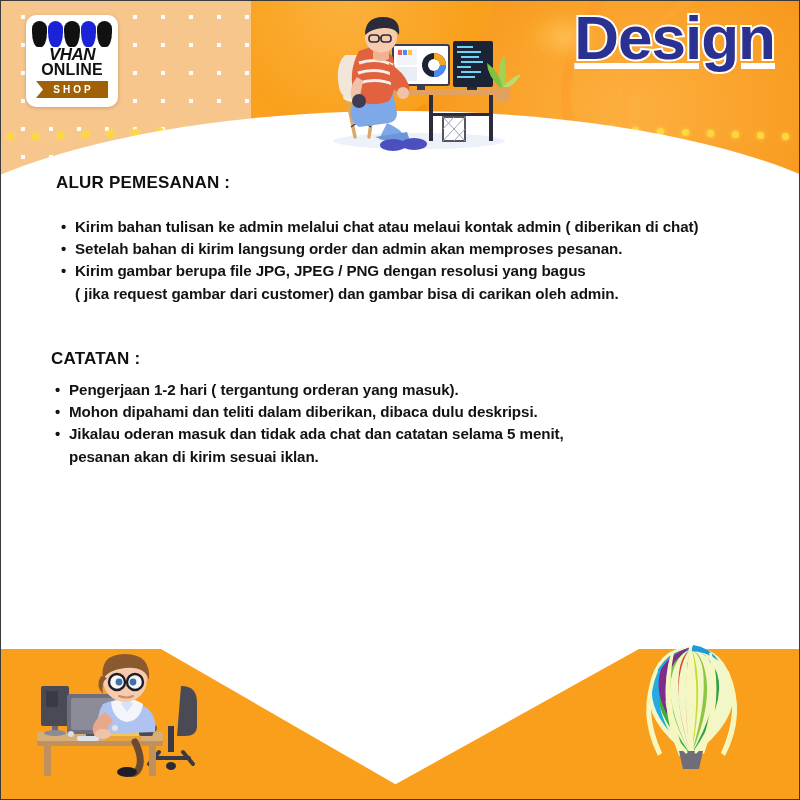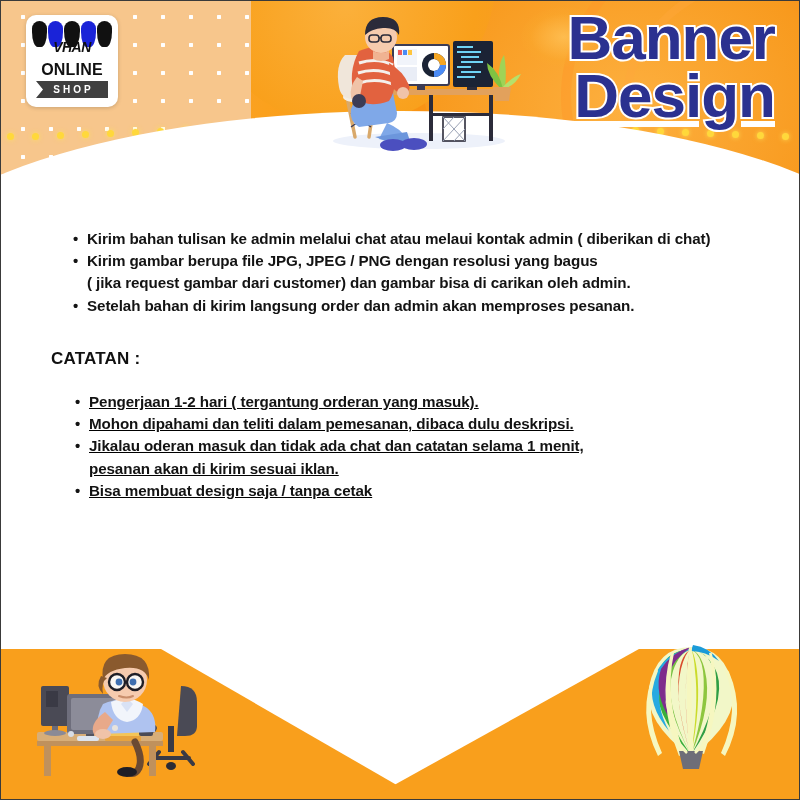--- a/index.html
+++ b/index.html
@@ -53,31 +53,31 @@
   .logo-card{
     position:absolute;left:25px;top:14px;width:92px;height:92px;
     background:#fff;border-radius:10px;box-shadow:0 1px 4px rgba(0,0,0,.18);
     overflow:hidden;
   }
   .awning{position:absolute;left:6px;top:6px;width:80px;height:26px;display:flex;gap:1px;}
   .awning i{flex:1;border-radius:9px 9px 45% 45%/9px 9px 70% 70%;display:block;}
   .aw-k{background:#111111;}
   .aw-b{background:#1A23D8;}
   .logo-vhan{
-    position:absolute;left:0;top:25px;width:92px;text-align:center;
+    position:absolute;left:0;top:31px;width:92px;text-align:center;
     font-family:"Liberation Sans",sans-serif;font-weight:bold;font-style:italic;
-    font-size:14px;color:#111;letter-spacing:-.5px;line-height:1;
+    font-size:17px;color:#111;letter-spacing:-.5px;line-height:1;
   }
   .logo-online{
     position:absolute;left:0;top:47px;width:92px;text-align:center;
     font-family:"Liberation Sans",sans-serif;font-weight:bold;
     font-size:16px;color:#111;letter-spacing:.2px;line-height:1;
   }
   .ribbon{
-    position:absolute;left:10px;top:66px;width:72px;height:17px;background:#404040;
+    position:absolute;left:10px;top:66px;width:72px;height:17px;background:#a16207;
     clip-path:polygon(0 0,100% 0,100% 100%,0 100%,7px 50%);
     display:flex;align-items:center;justify-content:center;
   }
   .ribbon span{
     color:#fff;font-family:"Liberation Sans",sans-serif;font-weight:bold;
     font-size:10px;letter-spacing:3px;padding-left:3px;
   }
 
   
   .title-block{
@@ -99,32 +99,32 @@
   .content{
     position:absolute;left:0;top:160px;width:800px;height:500px;z-index:7;
   }
   .sec-head{
     font-family:"Liberation Sans",sans-serif;font-weight:bold;
     font-size:17px;color:#111;letter-spacing:.2px;
   }
   .head-alur{position:absolute;left:55px;top:12px;}
   .head-catatan{position:absolute;left:50px;top:188px;}
 
-  ul.blist{margin:12px;padding:0;list-style:none;position:absolute;}
+  ul.blist{margin:0;padding:0;list-style:none;position:absolute;}
   ul.blist li{
     position:relative;padding-left:16px;
     font-family:"Liberation Sans",sans-serif;font-weight:bold;
     font-size:15.2px;color:#131313;line-height:1.46;
     letter-spacing:-.1px;white-space:pre-line;
   }
   ul.blist li::before{
     content:"\2022";position:absolute;left:2px;top:0;color:#131313;font-size:15px;
   }
   .list-alur{left:58px;top:55px;width:710px;}
-  .list-catatan{left:60px;top:218px;width:720px;text-decoration:underline;}
+  .list-catatan{left:52px;top:218px;width:720px;}
 
   
   .bottom-left-wedge{
     position:absolute;left:0;bottom:0;width:420px;height:150px;
     background:#F99F1C;
     clip-path:polygon(0 0,160px 0,420px 150px,0 150px);
     z-index:2;
   }
   .bottom-right-wedge{
     position:absolute;right:0;bottom:0;width:430px;height:150px;
@@ -266,39 +266,38 @@
     <circle cx="58" cy="96" r="7" fill="#3C3C55"></circle>
     <circle cx="80" cy="32" r="16" fill="#F6CBAE"></circle>
     <path d="M64 30 q0 -18 18 -18 q18 0 16 18 q-4 -8 -16 -7 q-12 1 -18 7 Z" fill="#2B2B3A"></path>
     <rect x="68" y="30" width="10" height="7" rx="3" fill="none" stroke="#2B2B3A" stroke-width="1.6"></rect>
     <rect x="80" y="30" width="10" height="7" rx="3" fill="none" stroke="#2B2B3A" stroke-width="1.6"></rect>
     <path d="M78 33 h2" stroke="#2B2B3A" stroke-width="1.6"></path>
     <path d="M72 46 q8 4 16 0 l0 8 q-8 4 -16 0 Z" fill="#F0B392"></path>
   </svg>
 
   <div class="title-block">
-    <div class="title-l1">Banner</div>
     <div class="title-l2">Design</div>
   </div>
 
   <div class="content">
+    <div class="sec-head head-alur">ALUR PEMESANAN :</div>
     <ul class="blist list-alur" id="list-alur">
         <li>Kirim bahan tulisan ke admin melalui chat atau melaui kontak admin ( diberikan di chat)</li>
+        <li>Setelah bahan di kirim langsung order dan admin akan memproses pesanan.</li>
         <li>Kirim gambar berupa file JPG, JPEG / PNG dengan resolusi yang bagus
 ( jika request gambar dari customer) dan gambar bisa di carikan oleh admin.</li>
-        <li>Setelah bahan di kirim langsung order dan admin akan memproses pesanan.</li>
       </ul>
 
     <div class="sec-head head-catatan">CATATAN :</div>
     <ul class="blist list-catatan" id="list-catatan">
         <li>Pengerjaan 1-2 hari ( tergantung orderan yang masuk).</li>
-        <li>Mohon dipahami dan teliti dalam pemesanan, dibaca dulu deskripsi.</li>
-        <li>Jikalau oderan masuk dan tidak ada chat dan catatan selama 1 menit,
+        <li>Mohon dipahami dan teliti dalam diberikan, dibaca dulu deskripsi.</li>
+        <li>Jikalau oderan masuk dan tidak ada chat dan catatan selama 5 menit,
 pesanan akan di kirim sesuai iklan.</li>
-        <li>Bisa membuat design saja / tanpa cetak</li>
       </ul>
   </div>
 
   <div class="bottom-left-wedge"></div>
   <div class="bottom-right-wedge"></div>
 
   <svg class="boy" viewBox="0 0 230 135">
 
     <path d="M150 40 q16 0 16 16 l0 24 q0 10 -12 10 l-8 0 Z" fill="#4A4A55"></path>
     <rect x="137" y="80" width="6" height="26" fill="#3A3A45"></rect>

